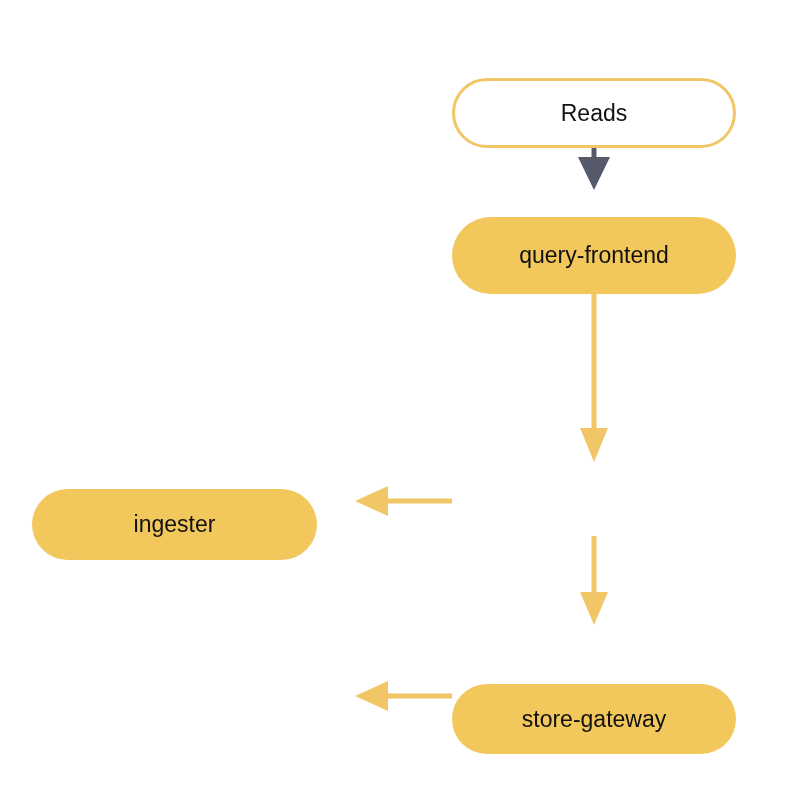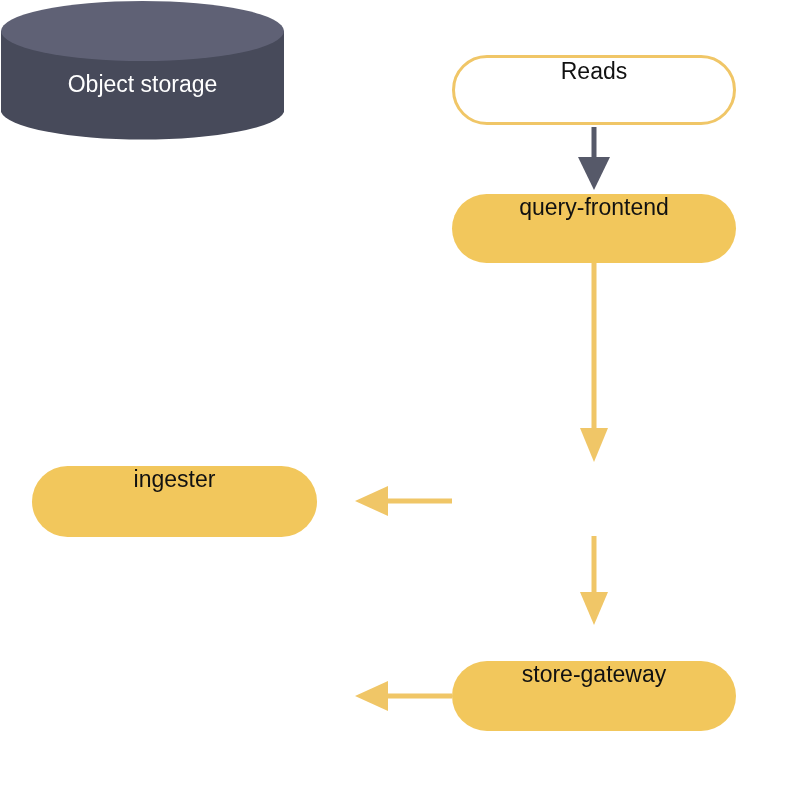--- a/index.html
+++ b/index.html
@@ -22,23 +22,25 @@
     left: 0;
     top: 0;
     width: 800px;
     height: 804px;
     pointer-events: none;
   }
   .node {
     position: absolute;
     box-sizing: border-box;
     display: flex;
+    align-items: center;
     justify-content: center;
     text-align: center;
     line-height: 1.15;
+    margin-top: 23px;
   }
   .node-pill {
     border-radius: 999px;
   }
   .node-label {
     display: block;
     white-space: nowrap;
   }
 
   
@@ -51,21 +53,21 @@
     border: 3px solid #f0c667;
     color: #111111;
     font-size: 23px;
   }
 
   
   #node-query-frontend {
     left: 452px;
     top: 194px;
     width: 284px;
-    height: 69px;
+    height: 77px;
     background: #f2c75c;
     color: #111111;
     font-size: 23px;
   }
   #node-querier {
     left: 452px;
     top: 466px;
     width: 284px;
     height: 70px;
     background: #f2c75c;
@@ -165,23 +167,14 @@
 
 
   <div class="node node-pill" id="node-ingester">
     <span class="node-label">ingester</span>
   </div>
 
   <div class="node node-pill" id="node-store-gateway">
     <span class="node-label">store-gateway</span>
   </div>
 
-  <div id="node-object-storage">
-    <svg class="cyl-svg" viewBox="0 0 285 143">
-
-      <path d="M1,31 L1,112 A142,30 0 0 0 284,112 L284,31 Z" fill="#474a5a"></path>
-
-      <ellipse cx="142.5" cy="31" rx="141.5" ry="30" fill="#5f6175"></ellipse>
-    </svg>
-    <div class="cyl-text">Object storage</div>
-  </div>
 
 </div>
 
 </body></html>

